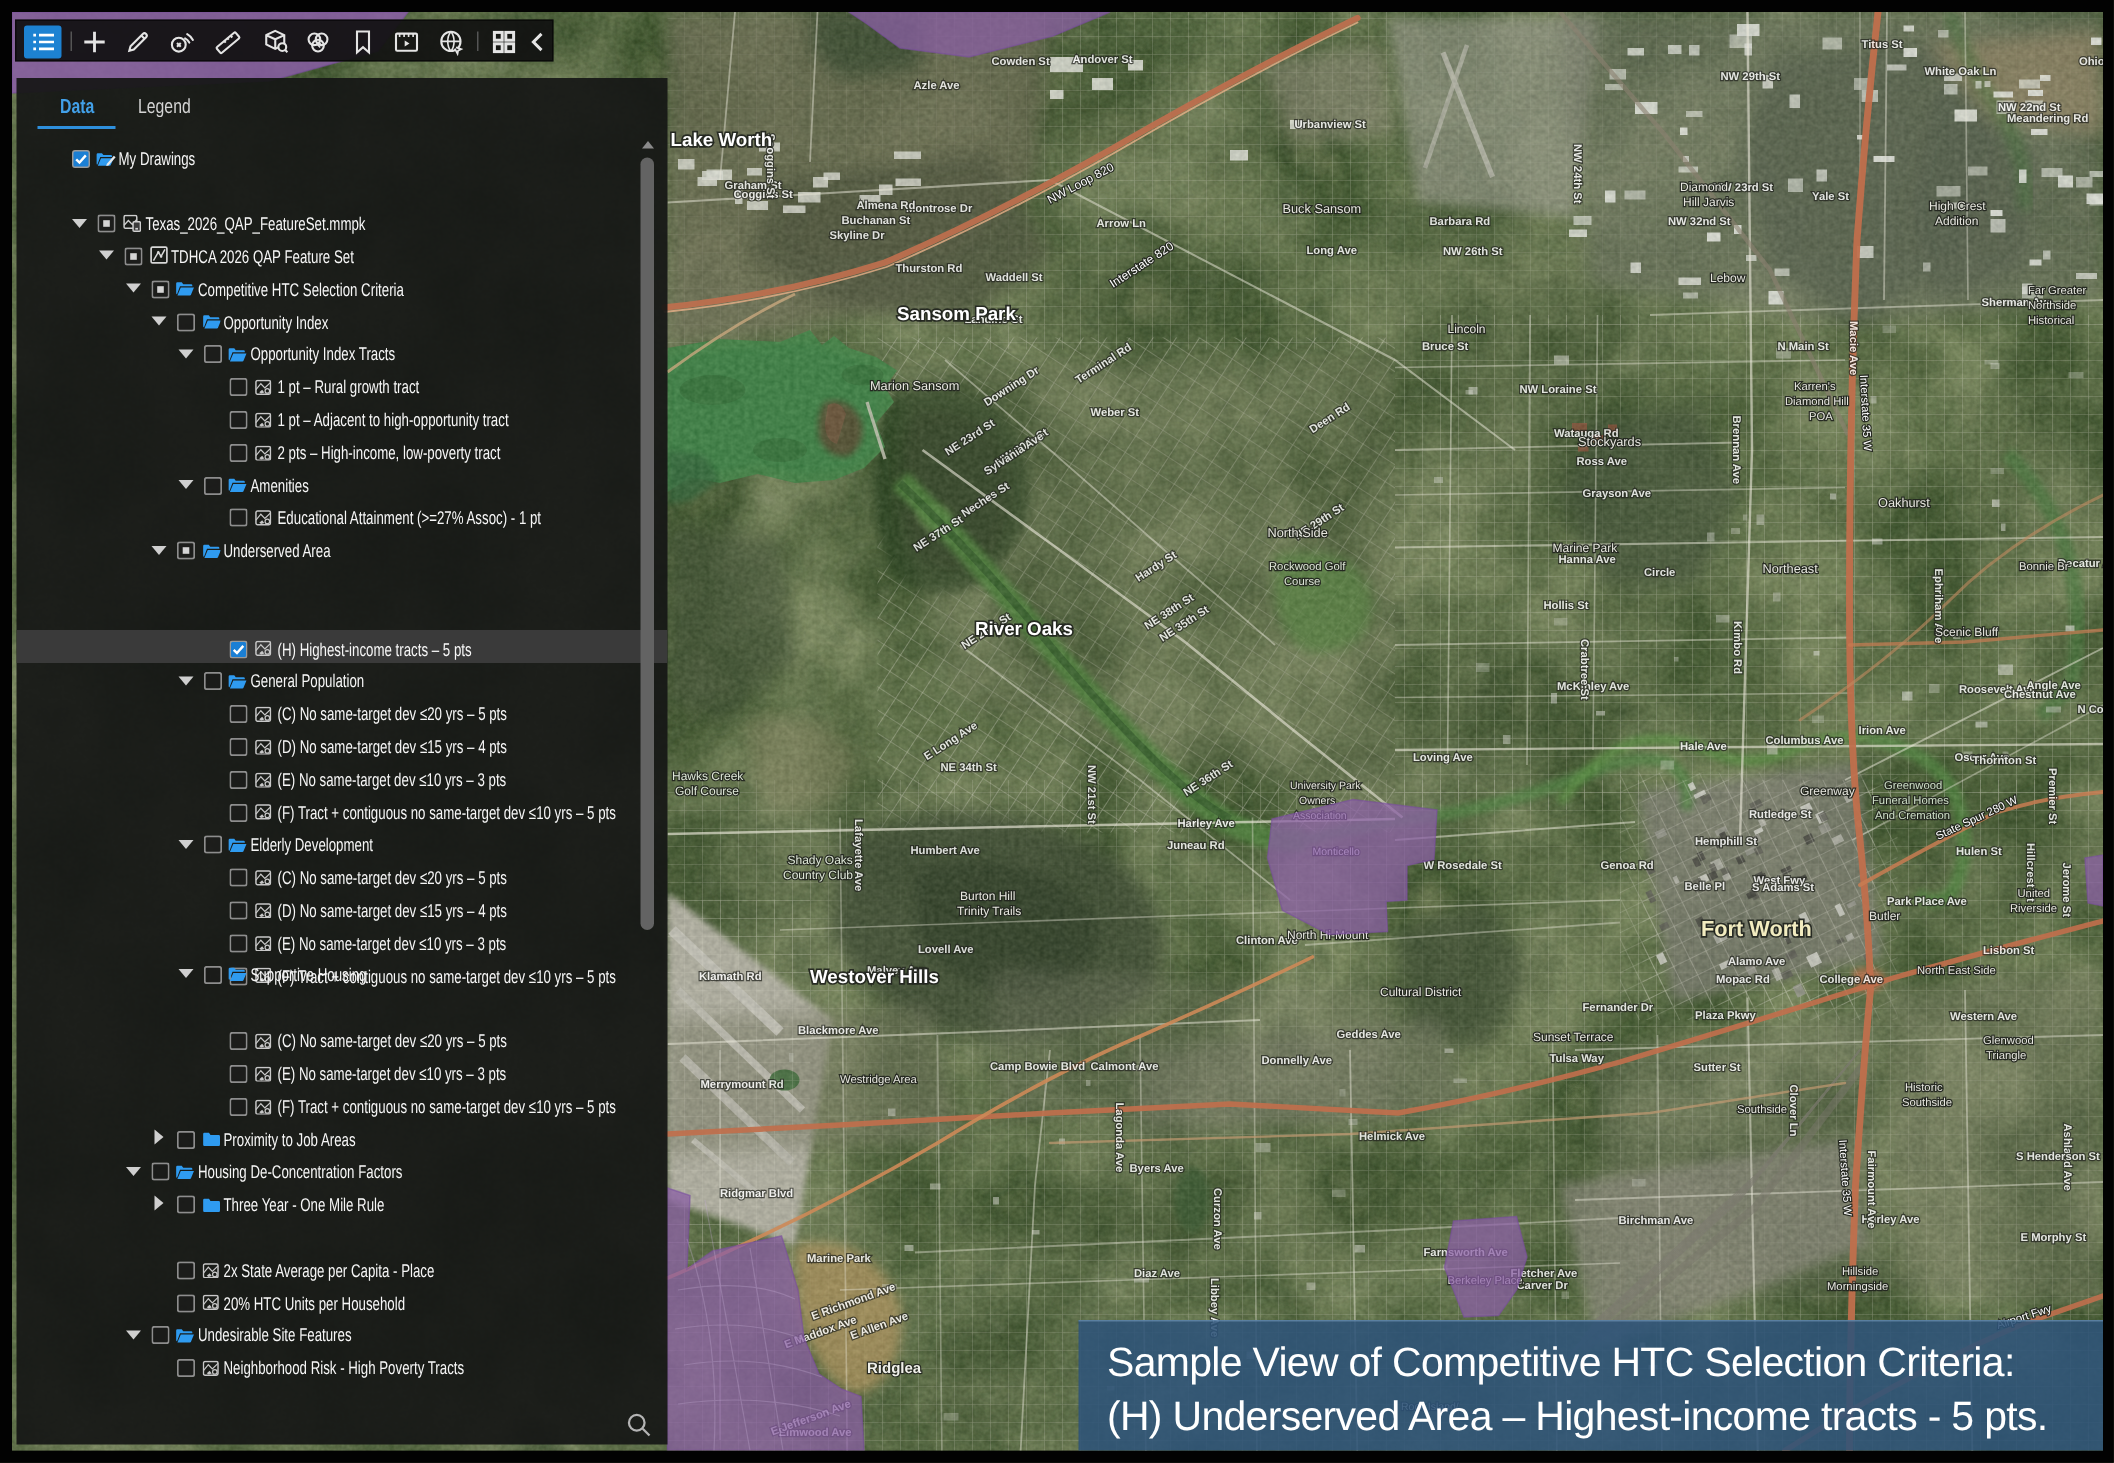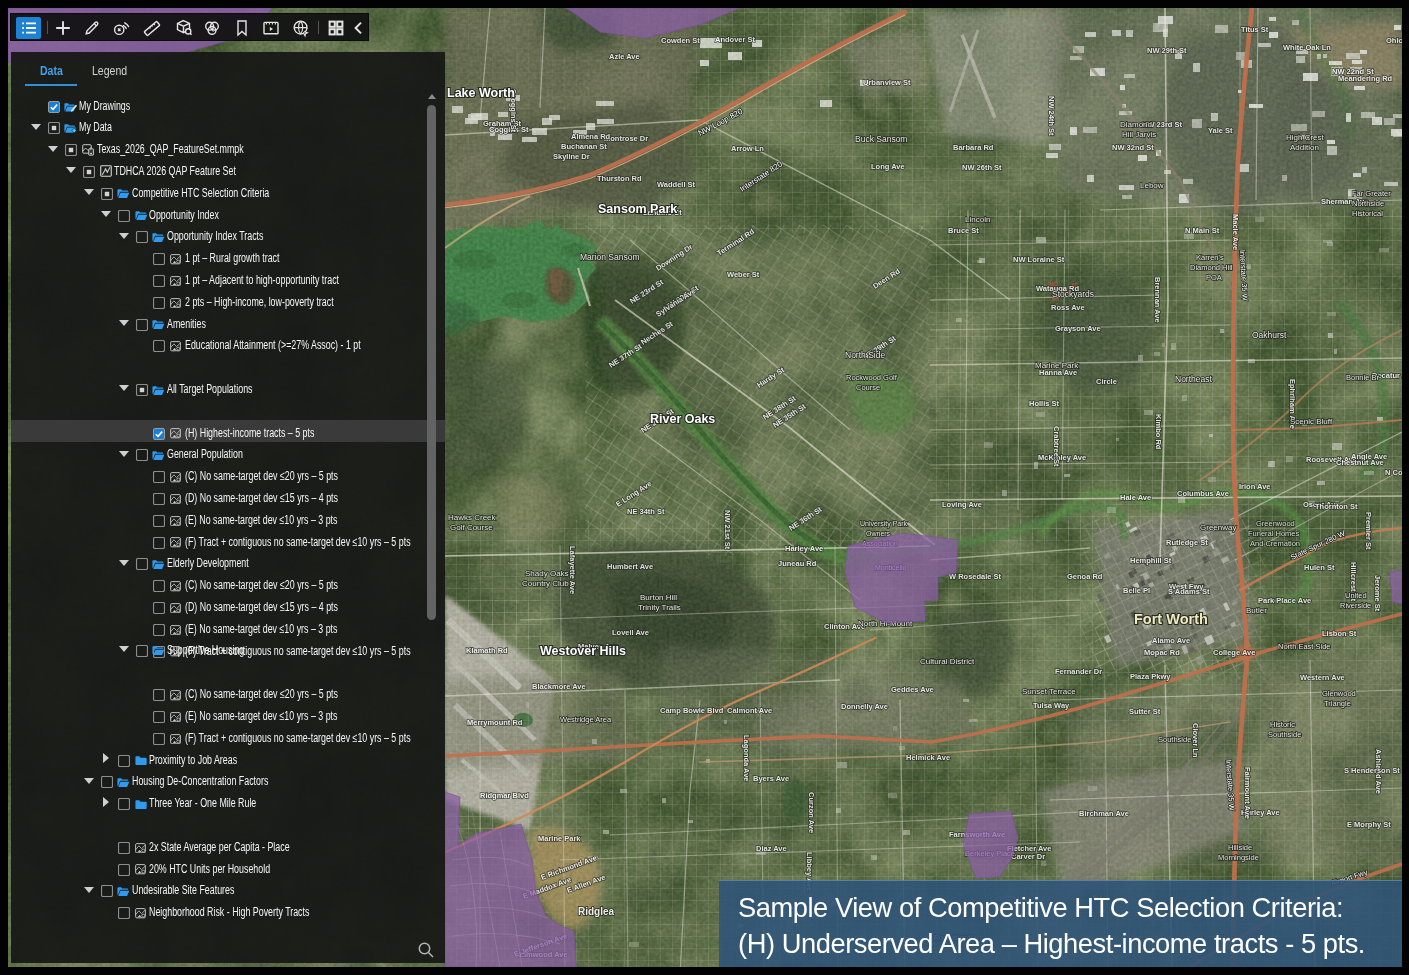--- a/index.html
+++ b/index.html
@@ -672,33 +672,20 @@
             <rect x="0.5" y="0.5" width="11" height="11" rx="1.5" fill="#1b7fd4" stroke="#9a9a9a" stroke-width="1"></rect>
             <path d="M2.8 6.2 L5 8.4 L9.2 3.6" stroke="#fff" stroke-width="1.6" fill="none"></path>
           </svg></div>
         <div style="position:absolute;left:53.4px;top:4px"><svg width="13.5" height="10.3" viewBox="0 0 17 13">
             <path d="M0.5 2.5 Q0.5 1.5 1.5 1.5 L5 1.5 L6.2 3 L12.5 3 Q13.5 3 13.5 4 L13.5 4.6 L3.6 4.6 L1.2 11 Q0.5 11 0.5 10 Z" fill="#2f9bf0"></path>
             <path d="M4.2 5.6 L14.8 5.6 L12.4 11.4 Q12.2 12 11.5 12 L1.5 12 Z" fill="#2f9bf0"></path>
             <path d="M9 10.5 L15 3.5 L16.5 4.8 L10.5 11.8 L8.6 12.2 Z" fill="#e8e8e8"></path>
           </svg></div>
         <div style="position:absolute;left:68.2px;top:4.5px;font-size:12.3px;color:#f7f7f7;white-space:nowrap;transform:scaleX(0.72);transform-origin:0 50%">My Drawings</div>
       </div>
-<div style="position:absolute;left:0;top:63.8px;width:434px;height:21.8px">
-        <div style="position:absolute;left:19.8px;top:8px;width:0;height:0;border-left:5px solid transparent;border-right:5px solid transparent;border-top:6px solid #cfcfcf"></div>
-        <div style="position:absolute;left:36.8px;top:4.5px"><svg width="12" height="12" viewBox="0 0 12 12">
-            <rect x="0.5" y="0.5" width="11" height="11" rx="1.5" fill="rgba(30,30,30,0.4)" stroke="#8d8d8d" stroke-width="1.2"></rect>
-            <rect x="3.8" y="3.8" width="4.4" height="4.4" fill="#d4d4d4"></rect>
-          </svg></div>
-        <div style="position:absolute;left:53.4px;top:4px"><svg width="13" height="10.6" viewBox="0 0 16 13">
-            <path d="M0.5 2.5 Q0.5 1.5 1.5 1.5 L5 1.5 L6.2 3 L12.5 3 Q13.5 3 13.5 4 L13.5 4.6 L3.6 4.6 L1.2 11 Q0.5 11 0.5 10 Z" fill="#2f9bf0"></path>
-            <path d="M4.2 5.6 L14.8 5.6 L12.4 11.4 Q12.2 12 11.5 12 L1.5 12 Z" fill="#2f9bf0"></path>
-            <path d="M12.5 6.5 L15.5 9 L12.5 12.4 L9.5 9 Z" fill="#49c8e8" stroke="#1a2a30" stroke-width="0.8"></path>
-          </svg></div>
-        <div style="position:absolute;left:68.2px;top:4.5px;font-size:12.3px;color:#f7f7f7;white-space:nowrap;transform:scaleX(0.72);transform-origin:0 50%">My Data</div>
-      </div>
 <div style="position:absolute;left:0;top:85.6px;width:434px;height:21.8px">
         <div style="position:absolute;left:37.3px;top:8px;width:0;height:0;border-left:5px solid transparent;border-right:5px solid transparent;border-top:6px solid #cfcfcf"></div>
         <div style="position:absolute;left:54.3px;top:4.5px"><svg width="12" height="12" viewBox="0 0 12 12">
             <rect x="0.5" y="0.5" width="11" height="11" rx="1.5" fill="rgba(30,30,30,0.4)" stroke="#8d8d8d" stroke-width="1.2"></rect>
             <rect x="3.8" y="3.8" width="4.4" height="4.4" fill="#d4d4d4"></rect>
           </svg></div>
         <div style="position:absolute;left:70.9px;top:4px"><svg width="12.5" height="11.6" viewBox="0 0 14 13">
             <rect x="0.8" y="0.8" width="9.5" height="9.5" rx="1" fill="none" stroke="#cfcfcf" stroke-width="1.1"></rect>
             <path d="M0.8 8 L4 4.5 L7 7.5 L10.3 3.6" stroke="#cfcfcf" stroke-width="1" fill="none"></path>
             <rect x="7.5" y="5.5" width="5.5" height="7" rx="0.8" fill="#3a3a3a" stroke="#cfcfcf" stroke-width="1.1"></rect>
@@ -806,31 +793,31 @@
             <rect x="0.5" y="0.5" width="11" height="11" rx="1.5" fill="rgba(30,30,30,0.35)" stroke="#8d8d8d" stroke-width="1.2"></rect>
           </svg></div>
         <div style="position:absolute;left:158.7px;top:4px"><svg width="11.5" height="10.6" viewBox="0 0 13 12">
             <rect x="0.7" y="0.7" width="11" height="10.4" rx="1.2" fill="none" stroke="#c8c8c8" stroke-width="1.1"></rect>
             <path d="M0.7 7.6 L4.4 3.2 L7.4 6.4 L11.7 2.2" stroke="#c8c8c8" stroke-width="0.9" fill="none"></path>
             <path d="M3.2 9.6 L5.4 7.8 L7 9.8 L4.6 10.6 Z" fill="#c8c8c8"></path>
             <circle cx="9.3" cy="8.6" r="1.7" fill="none" stroke="#c8c8c8" stroke-width="0.9"></circle>
           </svg></div>
         <div style="position:absolute;left:173.5px;top:4.5px;font-size:12.3px;color:#f7f7f7;white-space:nowrap;transform:scaleX(0.72);transform-origin:0 50%">Educational Attainment (&gt;=27% Assoc) - 1 pt</div>
       </div>
-<div style="position:absolute;left:0;top:325.4px;width:434px;height:21.8px">
-        <div style="position:absolute;left:107.6px;top:8px;width:0;height:0;border-left:5px solid transparent;border-right:5px solid transparent;border-top:6px solid #cfcfcf"></div>
-        <div style="position:absolute;left:124.6px;top:4.5px"><svg width="12" height="12" viewBox="0 0 12 12">
+<div style="position:absolute;left:0;top:303.6px;width:434px;height:21.8px">
+        <div style="position:absolute;left:90.0px;top:8px;width:0;height:0;border-left:5px solid transparent;border-right:5px solid transparent;border-top:6px solid #cfcfcf"></div>
+        <div style="position:absolute;left:107.0px;top:4.5px"><svg width="12" height="12" viewBox="0 0 12 12">
             <rect x="0.5" y="0.5" width="11" height="11" rx="1.5" fill="rgba(30,30,30,0.4)" stroke="#8d8d8d" stroke-width="1.2"></rect>
             <rect x="3.8" y="3.8" width="4.4" height="4.4" fill="#d4d4d4"></rect>
           </svg></div>
-        <div style="position:absolute;left:141.2px;top:4px"><svg width="12.5" height="10.8" viewBox="0 0 15 13">
+        <div style="position:absolute;left:123.6px;top:4px"><svg width="12.5" height="10.8" viewBox="0 0 15 13">
             <path d="M0.5 2.5 Q0.5 1.5 1.5 1.5 L5 1.5 L6.2 3 L12.5 3 Q13.5 3 13.5 4 L13.5 4.6 L3.6 4.6 L1.2 11 Q0.5 11 0.5 10 Z" fill="#2f9bf0"></path>
             <path d="M4.2 5.6 L14.8 5.6 L12.4 11.4 Q12.2 12 11.5 12 L1.5 12 Z" fill="#2f9bf0"></path>
           </svg></div>
-        <div style="position:absolute;left:156.0px;top:4.5px;font-size:12.3px;color:#f7f7f7;white-space:nowrap;transform:scaleX(0.72);transform-origin:0 50%">All Target Populations</div>
+        <div style="position:absolute;left:138.4px;top:4.5px;font-size:12.3px;color:#f7f7f7;white-space:nowrap;transform:scaleX(0.72);transform-origin:0 50%">Underserved Area</div>
       </div>
 <div style="position:absolute;left:0;top:365px;width:444px;height:21.8px">
         <div style="position:absolute;left:142.1px;top:4.5px"><svg width="12" height="12" viewBox="0 0 12 12">
             <rect x="0.5" y="0.5" width="11" height="11" rx="1.5" fill="rgba(30,30,30,0.35)" stroke="#8d8d8d" stroke-width="1.2"></rect>
           </svg></div>
         <div style="position:absolute;left:158.7px;top:4px"><svg width="11.5" height="10.6" viewBox="0 0 13 12">
             <rect x="0.7" y="0.7" width="11" height="10.4" rx="1.2" fill="none" stroke="#c8c8c8" stroke-width="1.1"></rect>
             <path d="M0.7 7.6 L4.4 3.2 L7.4 6.4 L11.7 2.2" stroke="#c8c8c8" stroke-width="0.9" fill="none"></path>
             <path d="M3.2 9.6 L5.4 7.8 L7 9.8 L4.6 10.6 Z" fill="#c8c8c8"></path>
             <circle cx="9.3" cy="8.6" r="1.7" fill="none" stroke="#c8c8c8" stroke-width="0.9"></circle>

